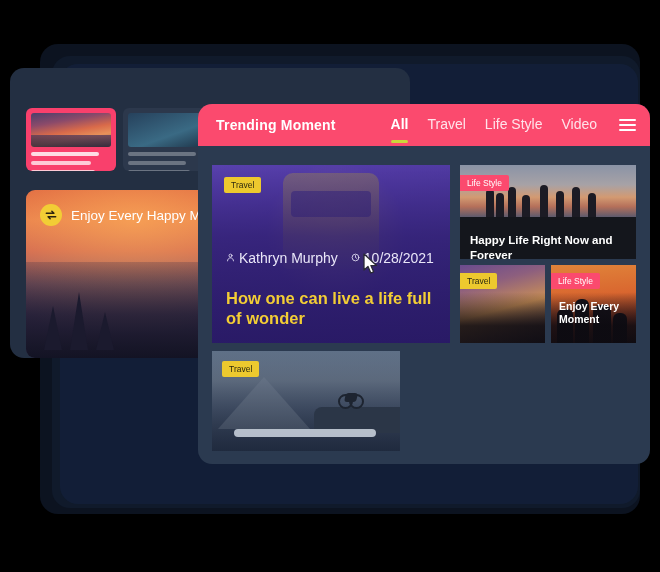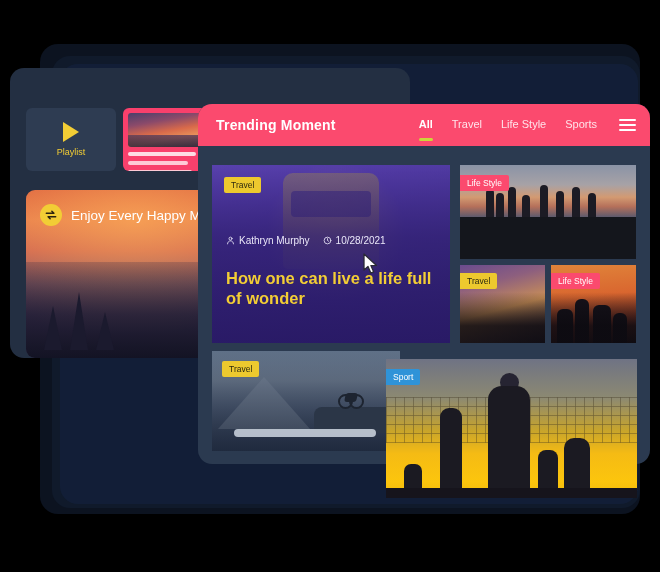--- a/index.html
+++ b/index.html
@@ -51,21 +51,21 @@
   .vp-badge-ico{width:22px;height:22px;border-radius:50%;background:#f2cd35;display:flex;align-items:center;justify-content:center;}
   .vp-feature-title{font-size:13.5px;color:#fff;white-space:nowrap;}
 
   
   .tb-window{position:absolute;left:198px;top:104px;width:452px;height:360px;
              background:#2b3a50;border-radius:14px;}
   .tb-header{position:absolute;left:198px;top:104px;width:452px;height:42px;background:#fb4a6e;
              border-radius:14px 14px 0 0;display:flex;align-items:center;}
   .tb-brand{margin-left:18px;color:#fff;font-size:14px;font-weight:bold;letter-spacing:.2px;}
   .tb-nav{margin-left:auto;display:flex;align-items:center;gap:19px;margin-right:14px;}
-  .tb-nav-item{font-size:11px;color:#ffe3ea;position:relative;padding-bottom:2px;white-space:nowrap;}
+  .tb-nav-item{font-size:14px;color:#ffe3ea;position:relative;padding-bottom:2px;white-space:nowrap;}
   .tb-nav-item.active{color:#fff;font-weight:bold;}
   .tb-nav-item.active:after{content:"";position:absolute;left:0;right:0;bottom:-9px;height:3px;background:#cdd63a;border-radius:2px;}
   .burger{display:flex;flex-direction:column;gap:3px;margin-left:3px;}
   .burger i{display:block;width:17px;height:2px;background:#fff;border-radius:1px;}
 
   
   .tb-body{position:absolute;left:198px;top:146px;width:452px;height:318px;overflow:hidden;border-radius:0 0 14px 14px;}
   .card{position:absolute;overflow:hidden;}
 
   .badge{position:absolute;font-size:8.5px;padding:3px 7px;border-radius:2px;z-index:4;white-space:nowrap;}
@@ -78,23 +78,23 @@
      background:linear-gradient(150deg,#5a3fb0 0%,#4a2f9a 32%,#3d2a86 60%,#2d1f6e 100%);}
   .cm-img{position:absolute;inset:0;opacity:.55;
      background:
        radial-gradient(circle at 52% 38%,rgba(245,205,120,.55),transparent 42%),
        linear-gradient(180deg,#6b53c6 0%,#5b43b4 40%,#3a2a82 100%);}
   .van{position:absolute;left:50%;top:8px;transform:translateX(-50%);width:96px;height:96px;
      background:linear-gradient(180deg,#d8c14a,#c7a83c 55%,#7b6c8f 100%);border-radius:10px 10px 5px 5px;opacity:.75;}
   .van:before{content:"";position:absolute;left:8px;top:18px;width:80px;height:26px;background:#2a2550;opacity:.7;border-radius:4px;}
   .cm-overlay{position:absolute;inset:0;background:linear-gradient(180deg,rgba(58,40,132,.25) 0%,rgba(46,30,110,.75) 40%,rgba(40,25,100,.92) 100%);}
   .cm-inner{position:absolute;left:14px;right:12px;bottom:10px;z-index:3;}
-  .cm-meta{display:flex;align-items:center;gap:13px;color:#e9e6f8;font-size:10px;margin-bottom:22px;}
+  .cm-meta{display:flex;align-items:center;gap:13px;color:#e9e6f8;font-size:14px;margin-bottom:22px;}
   .cm-meta span{display:flex;align-items:center;gap:4px;}
-  .cm-title{font-size:16.5px;line-height:1.25;color:#f2cd35;font-weight:bold;margin-bottom:24px;}
+  .cm-title{font-size:16.5px;line-height:1.25;color:#f2cd35;font-weight:bold;margin-bottom:4px;}
   .cm-excerpt{font-size:9.2px;line-height:1.45;color:#dcd9ee;}
 
   
   .card-happy{left:262px;top:19px;width:176px;height:94px;background:#14161c;}
   .ch-img{position:absolute;left:0;right:0;top:0;height:52px;
      background:linear-gradient(180deg,#8a93a6 0%,#a7a2a6 38%,#d39a72 62%,#b5705a 80%,#5d5a6d 100%);}
   .ch-ppl{position:absolute;bottom:0;width:8px;background:#1c1b24;border-radius:4px 4px 0 0;}
   .ch-title{position:absolute;left:10px;right:8px;top:56px;font-size:11.5px;line-height:1.35;color:#fff;}
 
   
@@ -141,24 +141,20 @@
 
   <div class="bg-panel bg-p1"></div>
   <div class="bg-panel bg-p2"></div>
   <div class="bg-panel bg-p3"></div>
 
   <div class="vp-window"></div>
 
 
   <div class="vp-rail">
 
-    <div class="vp-tile play">
-      <div class="vp-play-tri"></div>
-      <div class="vp-play-label">Playlist</div>
-    </div>
 
     <div class="vp-tile pink">
       <div class="vp-thumb"></div>
       <div class="vp-line l1"></div>
       <div class="vp-line l2"></div>
       <div class="vp-line l3"></div>
     </div>
 
     <div class="vp-tile dark">
       <div class="vp-thumb-d"></div>
@@ -198,21 +194,21 @@
   </div>
 
   <div class="tb-window"></div>
 
   <div class="tb-header">
     <div class="tb-brand">Trending Moment</div>
     <nav class="tb-nav">
       <a class="tb-nav-item active">All</a>
       <a class="tb-nav-item">Travel</a>
       <a class="tb-nav-item">Life Style</a>
-      <a class="tb-nav-item">Sports</a>
+      <a class="tb-nav-item">Video</a>
       <div class="burger">
         <i></i>
           <i></i>
           <i></i>
       </div>
     </nav>
   </div>
 
   <div class="tb-body">
 
@@ -248,62 +244,53 @@
         <div class="ch-ppl" style="left:26px;height:28px"></div>
         <div class="ch-ppl" style="left:36px;height:24px"></div>
         <div class="ch-ppl" style="left:48px;height:30px"></div>
         <div class="ch-ppl" style="left:62px;height:22px"></div>
         <div class="ch-ppl" style="left:80px;height:32px"></div>
         <div class="ch-ppl" style="left:96px;height:26px"></div>
         <div class="ch-ppl" style="left:112px;height:30px"></div>
         <div class="ch-ppl" style="left:128px;height:24px"></div>
       </div>
       <span class="badge life" style="left:0;top:10px;border-radius:0 2px 2px 0;">Life Style</span>
+      <h3 class="ch-title">Happy Life Right Now and Forever</h3>
     </article>
 
     <article class="card card-mil">
       <div class="cmil-img"></div>
       <div class="small-shade"></div>
       <span class="badge travel" style="left:0;top:8px;border-radius:0 2px 2px 0;">Travel</span>
     </article>
 
     <article class="card card-joy">
       <div class="cjoy-img">
         <div class="silh" style="left:6px;width:16px;height:34px"></div>
         <div class="silh" style="left:24px;width:14px;height:44px"></div>
         <div class="silh" style="left:42px;width:18px;height:38px"></div>
         <div class="silh" style="left:62px;width:14px;height:30px"></div>
       </div>
       <div class="small-shade"></div>
       <span class="badge life" style="left:0;top:8px;border-radius:0 2px 2px 0;">Life Style</span>
+      <h3 class="small-title">Enjoy Every Moment</h3>
     </article>
 
     <article class="card card-bike">
       <div class="mount"></div>
       <div class="cb-shade"></div>
       <div class="cliff"></div>
       <div class="biker">
         <i class="w1"></i>
           <i class="w2"></i>
           <b></b>
       </div>
       <span class="badge travel" style="left:10px;top:10px;">Travel</span>
       <div class="cb-bar"></div>
     </article>
   </div>
 
-  <article class="card card-sport">
-    <div class="net"></div>
-    <div class="ball"></div>
-    <div class="pl" style="left:18px;width:18px;height:26px;border-radius:7px 7px 0 0"></div>
-    <div class="pl" style="left:54px;width:22px;height:82px;border-radius:9px 9px 0 0"></div>
-    <div class="pl" style="left:102px;width:42px;height:104px;border-radius:14px 14px 0 0"></div>
-    <div class="pl" style="left:152px;width:20px;height:40px;border-radius:8px 8px 0 0"></div>
-    <div class="pl" style="left:178px;width:26px;height:52px;border-radius:10px 10px 0 0"></div>
-    <div class="ground"></div>
-    <span class="badge sport" style="left:0;top:10px;border-radius:0 2px 2px 0;">Sport</span>
-  </article>
 
   <svg class="cursor" width="16" height="22" viewBox="0 0 16 22">
     <path d="M1 1 L1 17 L5 13.5 L7.8 20 L10.6 18.8 L7.9 12.6 L13.5 12.4 Z" fill="#ffffff" stroke="#2b2b36" stroke-width="1.3" stroke-linejoin="round"></path>
   </svg>
 
 </div>
 
 </body></html>

